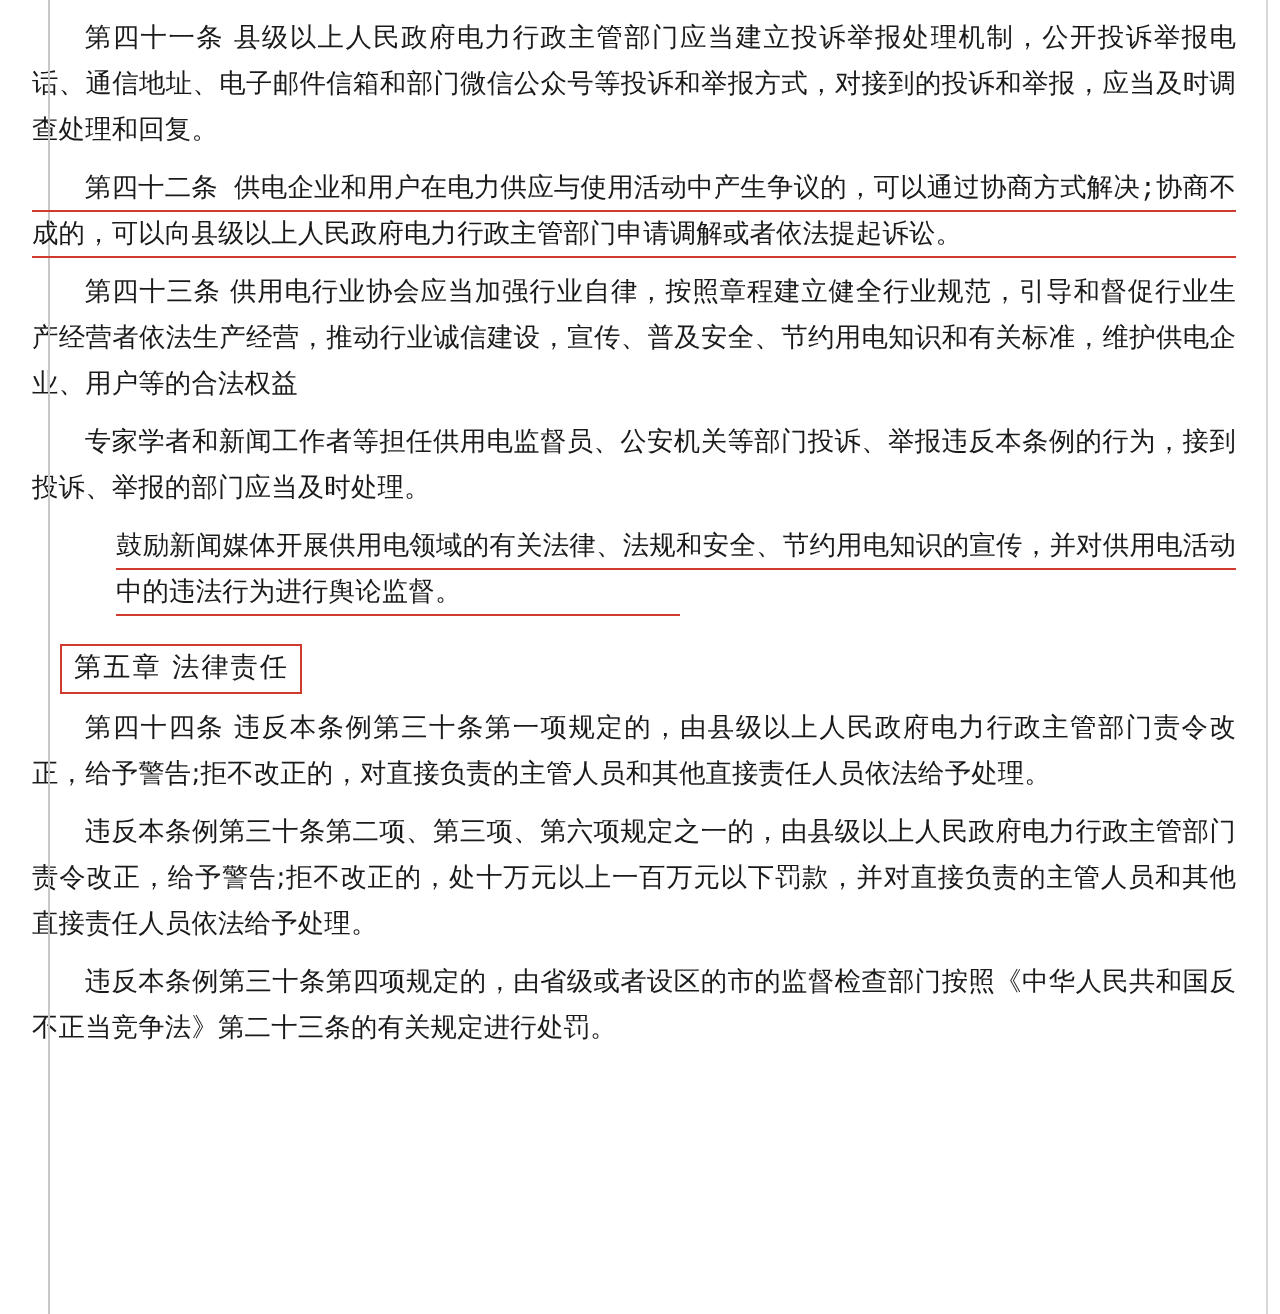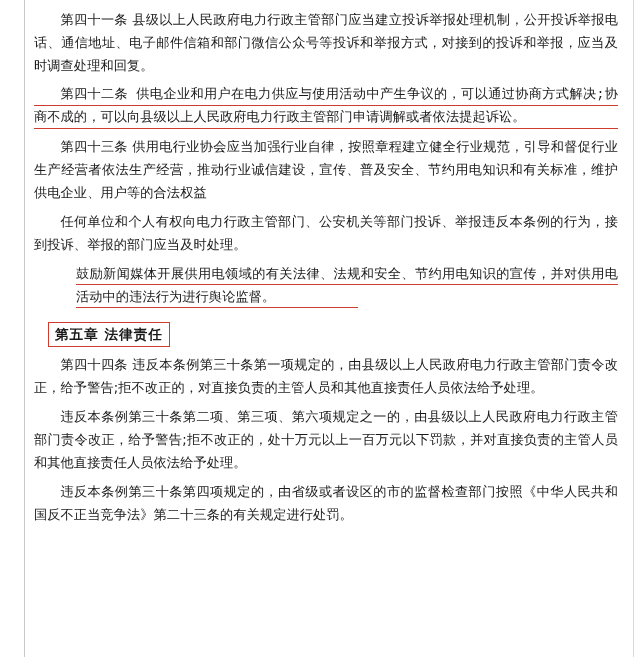--- a/index.html
+++ b/index.html
@@ -13,21 +13,21 @@
     font-family: "DejaVu Sans", "Liberation Sans", sans-serif;
     color: #1a1a1a;
     position: relative;
     overflow: hidden;
   }
   .page {
     position: relative;
     width: 640px;
     height: 657px;
     box-sizing: border-box;
-    padding: 8px 22px 0 34px;
+    padding: 8px 22px 0 16px;
   }
   
   .left-rule {
     position: absolute;
     left: 24px;
     top: 0;
     width: 1px;
     height: 657px;
     background: #c8c8c8;
   }
@@ -53,21 +53,21 @@
   
   .ul-line {
     position: absolute;
     height: 1px;
     background: #cf3b2d;
   }
   .chapter {
     display: inline-block;
     border: 1px solid #cf3b2d;
     padding: 2px 6px 3px 6px;
-    font-weight: bold;
+    font-weight: normal;
     font-size: 13.6px;
     line-height: 18px;
     margin: 8px 0 6px 0;
     letter-spacing: 1px;
   }
   .chapter-wrap {
     text-indent: 0;
     margin-left: 14px;
   }
 </style>
@@ -82,21 +82,21 @@
 
   <div style="position:relative;font-family:Liberation Mono, monospace;">
     <p class="para indent">第四十二条 供电企业和用户在电力供应与使用活动中产生争议的，可以通过协商方式解决;协商不成的，可以向县级以上人民政府电力行政主管部门申请调解或者依法提起诉讼。</p>
     <div class="ul-line" style="left:0;right:0;top:22px;"></div>
     <div class="ul-line" style="left:0;right:0;top:45px;"></div>
   </div>
 
   <p class="para indent">第四十三条 供用电行业协会应当加强行业自律，按照章程建立健全行业规范，引导和督促行业生产经营者依法生产经营，推动行业诚信建设，宣传、普及安全、节约用电知识和有关标准，维护供电企业、用户等的合法权益</p>
 
 
-  <p class="para indent">任何单位和个人有权向电力行政主管部门、公安机关等部门投诉、举报违反本条例的行为，接到投诉、举报的部门应当及时处理。</p>
+  <p class="para indent">专家学者和新闻工作者等担任供用电监督员、公安机关等部门投诉、举报违反本条例的行为，接到投诉、举报的部门应当及时处理。</p>
 
   <div style="position:relative;margin-left:42px;">
     <p class="para">鼓励新闻媒体开展供用电领域的有关法律、法规和安全、节约用电知识的宣传，并对供用电活动中的违法行为进行舆论监督。</p>
     <div class="ul-line" style="left:0;right:0;top:22px;"></div>
     <div class="ul-line" style="left:0;width:282px;top:45px;"></div>
   </div>
 
   <div class="chapter-wrap">
     <span class="chapter">第五章 法律责任</span>
   </div>

